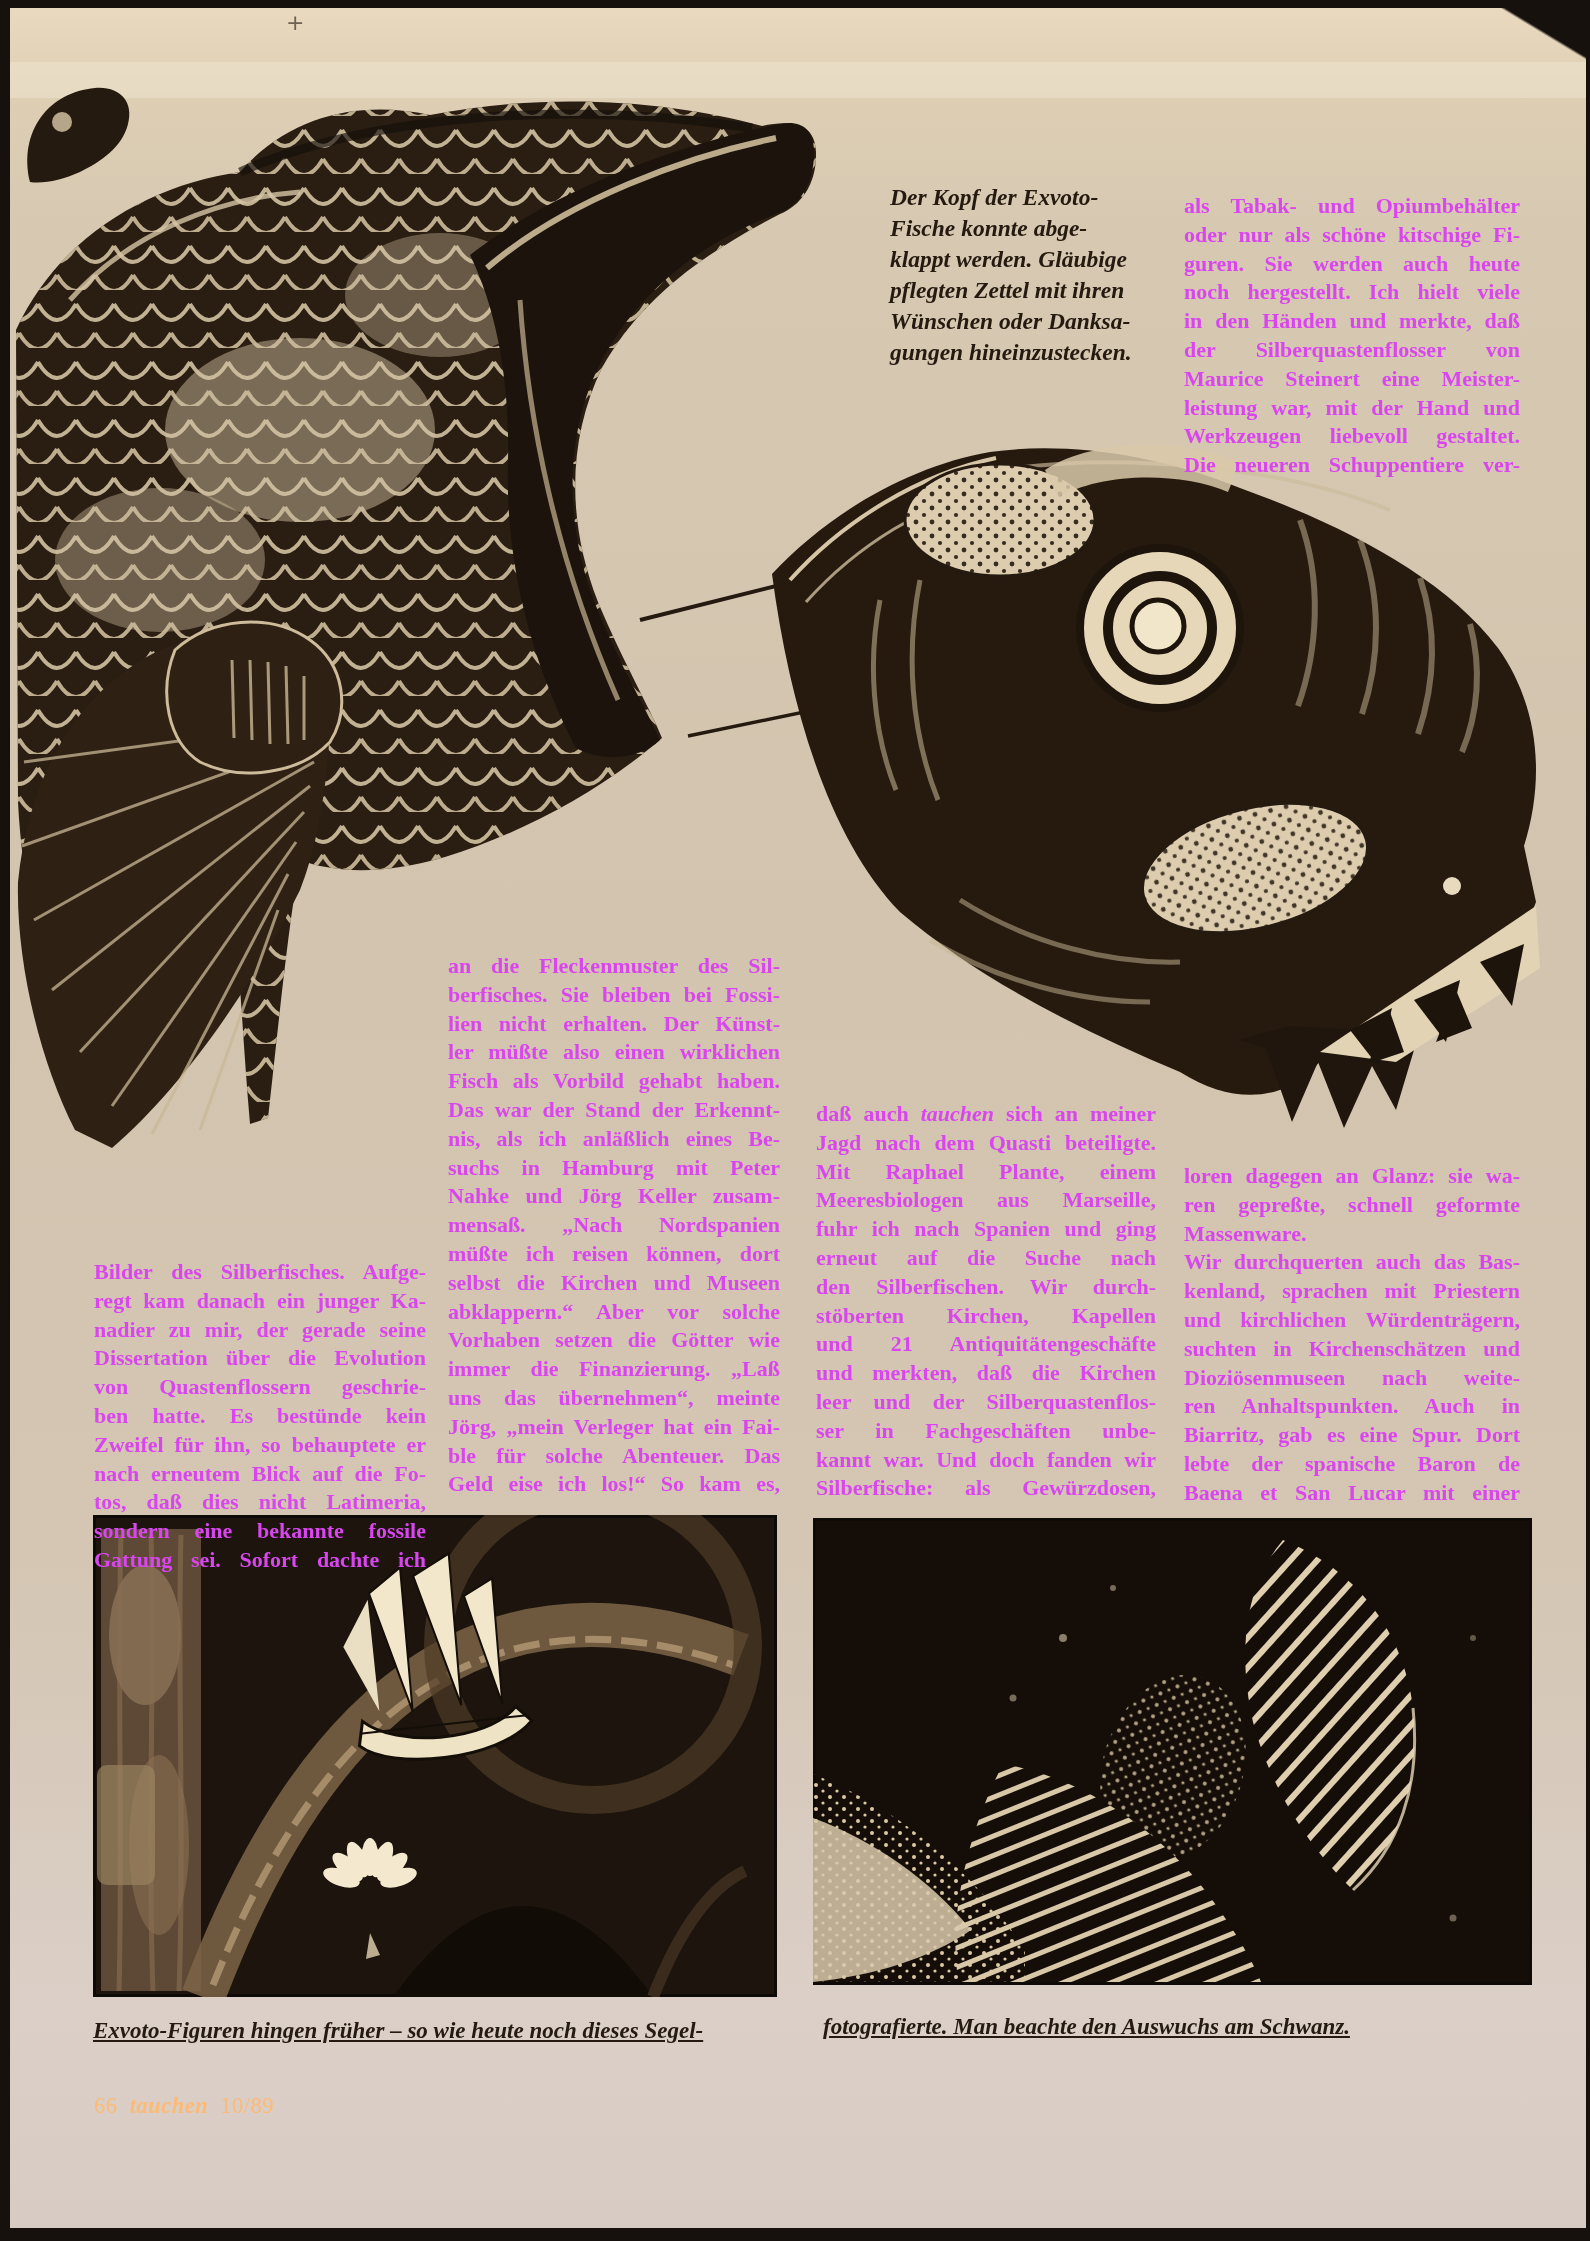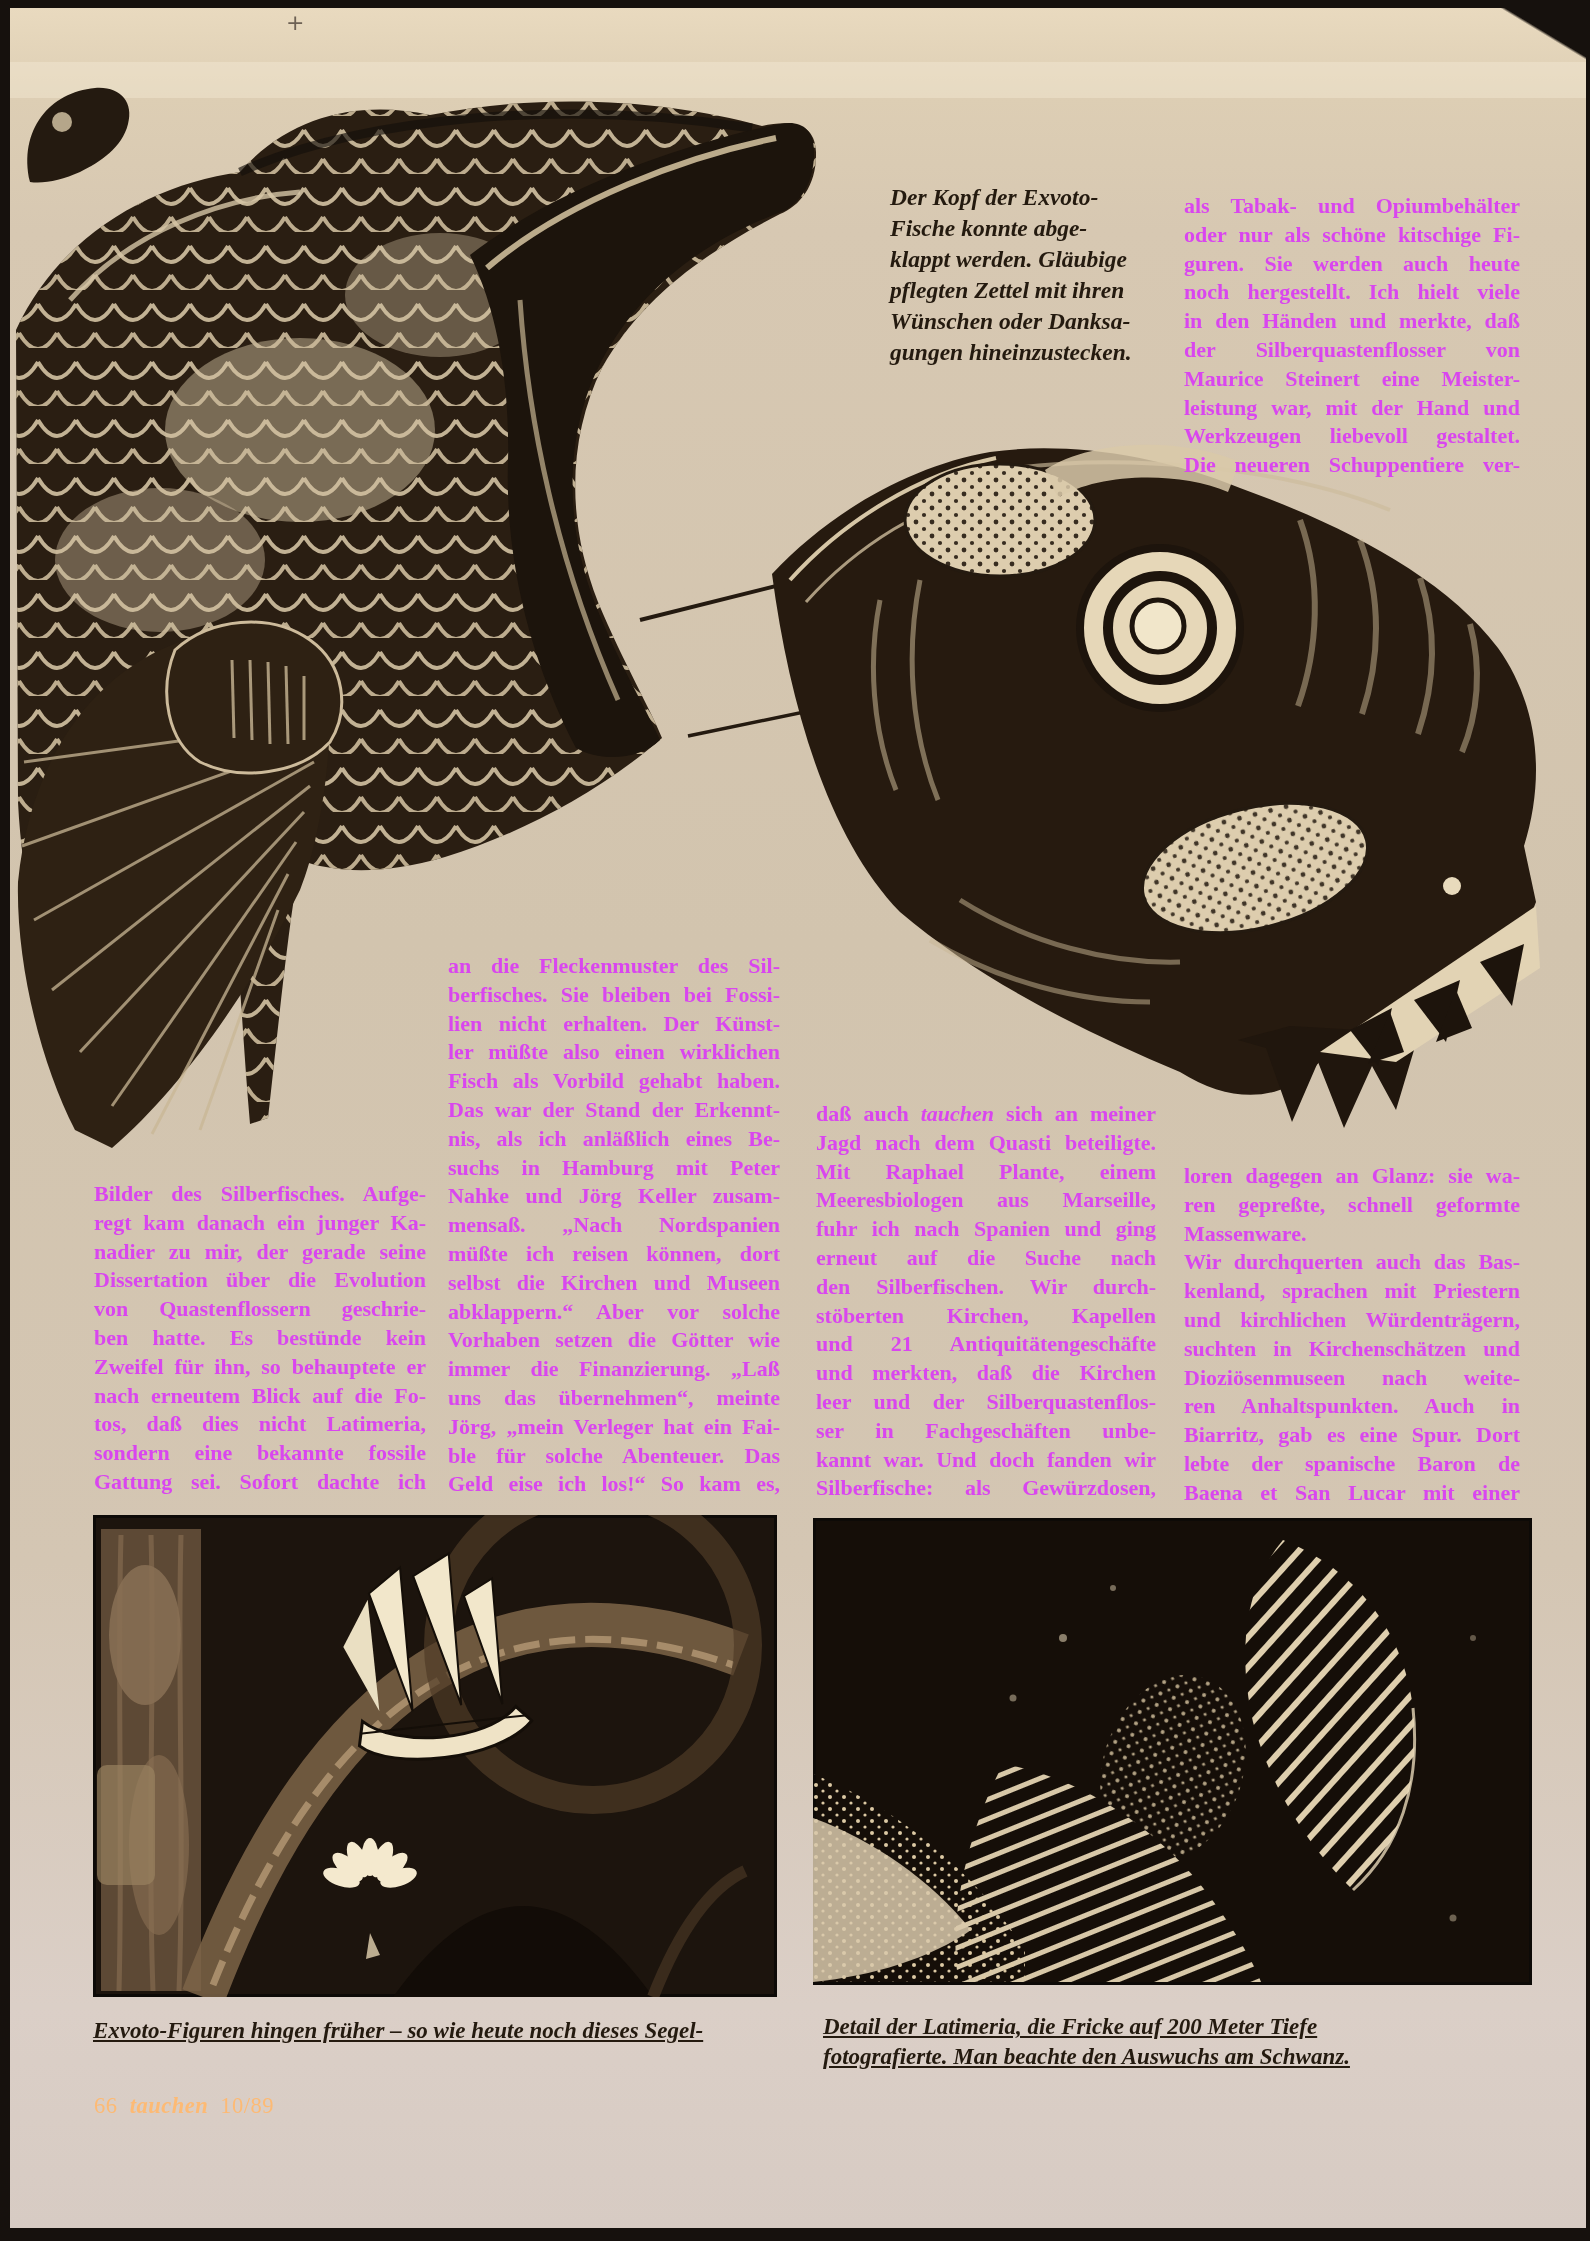--- a/index.html
+++ b/index.html
@@ -349,40 +349,39 @@
     <div class="jline">kenland, sprachen mit Priestern</div>
     <div class="jline">und kirchlichen Würdenträgern,</div>
     <div class="jline">suchten in Kirchenschätzen und</div>
     <div class="jline">Dioziösenmuseen nach weite-</div>
     <div class="jline">ren Anhaltspunkten. Auch in</div>
     <div class="jline">Biarritz, gab es eine Spur. Dort</div>
     <div class="jline">lebte der spanische Baron de</div>
     <div class="jline">Baena et San Lucar mit einer</div>
   </div>
 
-<div class="txt" style="left:94px;top:1180px;width:332px">
+<div class="txt" style="left:94px;top:1258px;width:332px">
     <div class="jline">Bilder des Silberfisches. Aufge-</div>
     <div class="jline">regt kam danach ein junger Ka-</div>
     <div class="jline">nadier zu mir, der gerade seine</div>
     <div class="jline">Dissertation über die Evolution</div>
     <div class="jline">von Quastenflossern geschrie-</div>
     <div class="jline">ben hatte. Es bestünde kein</div>
     <div class="jline">Zweifel für ihn, so behauptete er</div>
     <div class="jline">nach erneutem Blick auf die Fo-</div>
     <div class="jline">tos, daß dies nicht Latimeria,</div>
     <div class="jline">sondern eine bekannte fossile</div>
     <div class="jline">Gattung sei. Sofort dachte ich</div>
   </div>
 
 <div class="caption caption-bottom" style="left:93px;top:2016px;width:684px">
     <div class="capc">Exvoto-Figuren hingen früher – so wie heute noch dieses Segel-</div>
   </div>
 
 <div class="caption caption-bottom" style="left:823px;top:2012px;width:700px">
-    <div class="capc">Detail der Latimeria, die Fricke auf 200 Meter Tiefe</div>
     <div class="capc">fotografierte. Man beachte den Auswuchs am Schwanz.</div>
   </div>
 
 <div class="footer">
   <span>66</span>
   <span class="mag">tauchen</span>
   <span>10/89</span>
 </div>
 
 </body></html>

